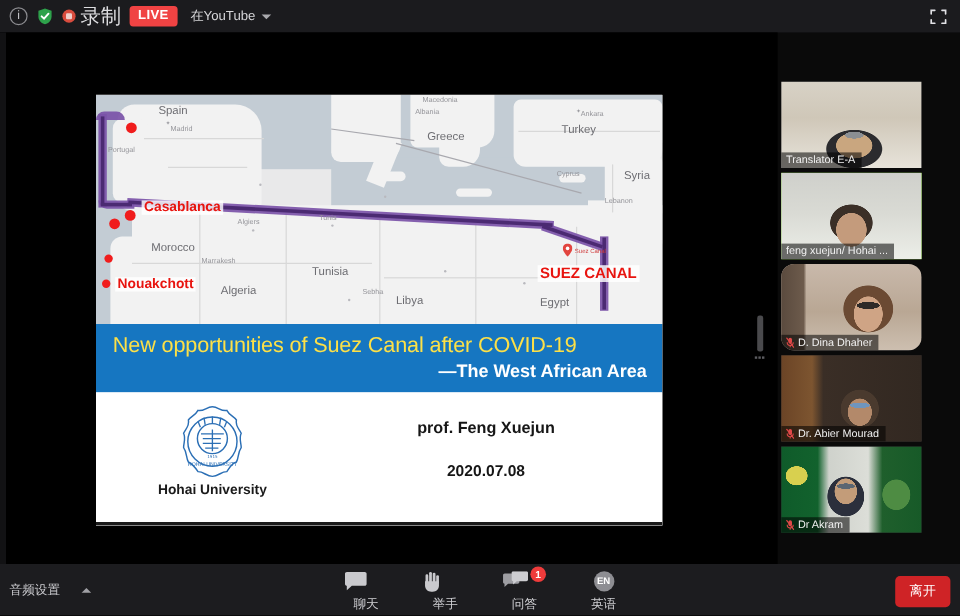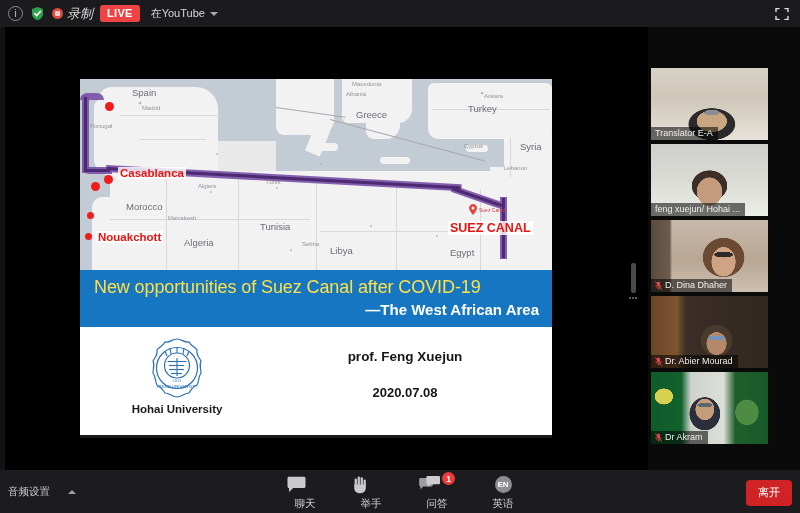--- a/index.html
+++ b/index.html
@@ -35,21 +35,21 @@
     width: 15px; height: 15px; position: relative;
   }
   .icon-shield svg { display: block; }
   .rec-group { display: flex; align-items: center; gap: 4px; }
   .rec-dot {
     width: 11px; height: 11px; border-radius: 50%;
     background: #d94c3e;
     display: flex; align-items: center; justify-content: center;
   }
   .rec-dot i { display:block; width:5px; height:5px; background:#f0cfcb; border-radius:1px; }
-  .rec-label { color: #dcdcdf; font-size: 13px; font-style: italic; }
+  .rec-label { color: #dcdcdf; font-size: 17px; }
   .live-badge {
     background: #f04343; color: #fff;
     font-size: 11px; font-weight: bold;
     padding: 2px 7px 3px; border-radius: 3px;
     letter-spacing: .3px;
   }
   .yt-group { display: flex; align-items: center; gap: 5px; margin-left: 4px; justify-content: flex-end; }
   .yt-label { color: #d6d6d9; font-size: 11px; }
   .caret-down {
     width: 0; height: 0;
@@ -509,21 +509,21 @@
     <div class="tile active" style="top:76px;">
       <div class="ph" style="background:linear-gradient(180deg,#cfd0cb 0%,#d9dad4 46%,#eceee8 100%);"></div>
       <div class="ph" style="background:radial-gradient(ellipse 30px 26px at 50% 58%, #3b2f27 0%, #3b2f27 58%, transparent 60%);"></div>
       <div class="ph" style="background:radial-gradient(ellipse 19px 21px at 50% 66%, #c49b7c 0%, #c49b7c 66%, transparent 68%);"></div>
       <div class="ph" style="background:radial-gradient(ellipse 40px 16px at 50% 104%, #f4f4f2 0%, #f4f4f2 70%, transparent 72%);"></div>
       <div class="tile-name">
         <span>feng xuejun/ Hohai ...</span>
       </div>
     </div>
 
-    <div class="tile" style="top:152px;">
+    <div class="tile" style="top:152px;border-radius:11px;">
       <div class="ph" style="background:linear-gradient(180deg,#c9b9ab 0%,#b9a794 55%,#cdbfb0 100%);"></div>
       <div class="ph" style="background:linear-gradient(90deg,#5a4a3e 0%,#6d5b4c 16%,transparent 18%);"></div>
       <div class="ph" style="background:radial-gradient(ellipse 34px 32px at 62% 52%, #6b4a33 0%, #6b4a33 60%, transparent 62%);"></div>
       <div class="ph" style="background:radial-gradient(ellipse 18px 22px at 62% 58%, #cfa485 0%, #cfa485 66%, transparent 68%);"></div>
       <div class="ph" style="background:radial-gradient(ellipse 13px 4px at 62% 48%, #2e2a28 0%, #2e2a28 72%, transparent 74%);"></div>
       <div class="tile-name">
         <span class="mute-ico">
           <svg width="7" height="9" viewBox="0 0 7 9">
             <rect x="2" y="0.5" width="3" height="5" rx="1.5" fill="#e04848"></rect>
             <path d="M1 4.2 C1 6 2.1 6.9 3.5 6.9 C4.9 6.9 6 6 6 4.2" stroke="#e04848" stroke-width="0.9" fill="none"></path>

